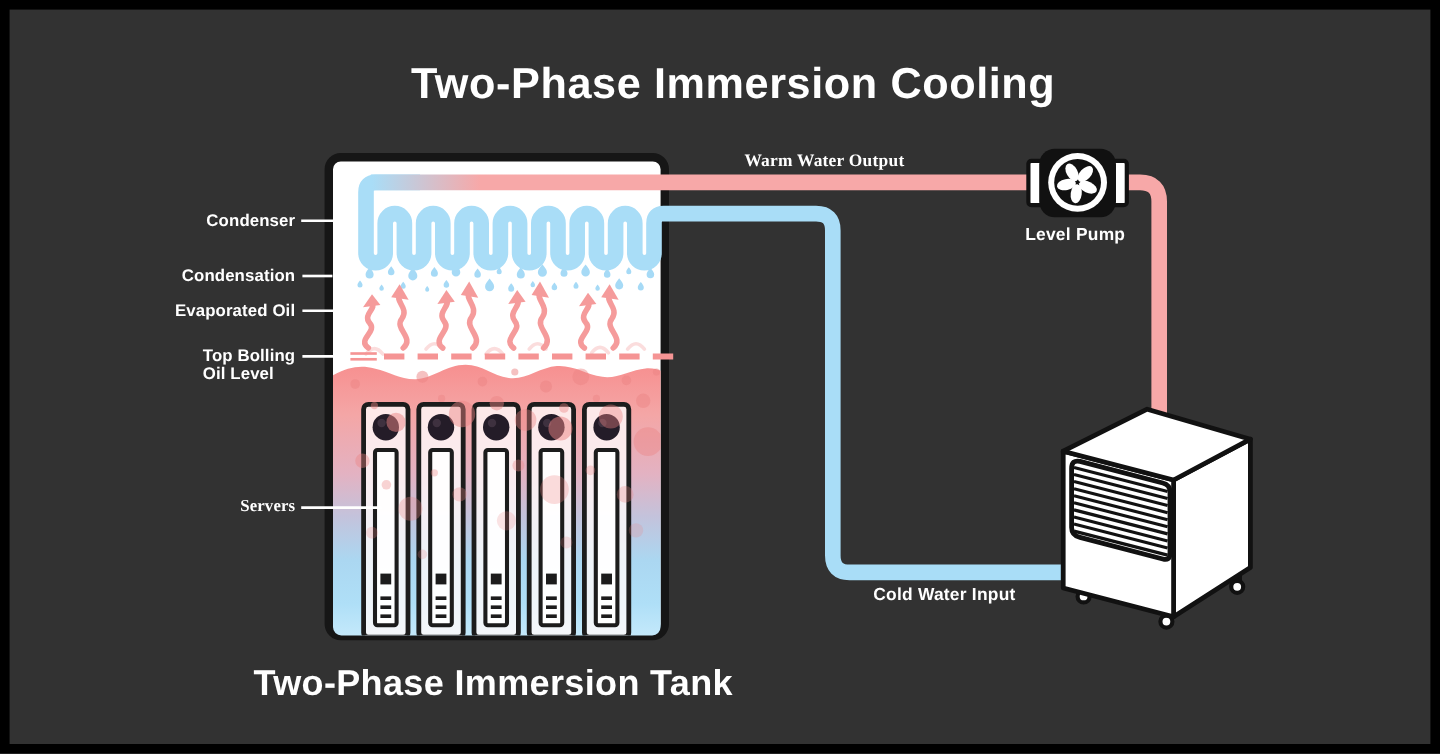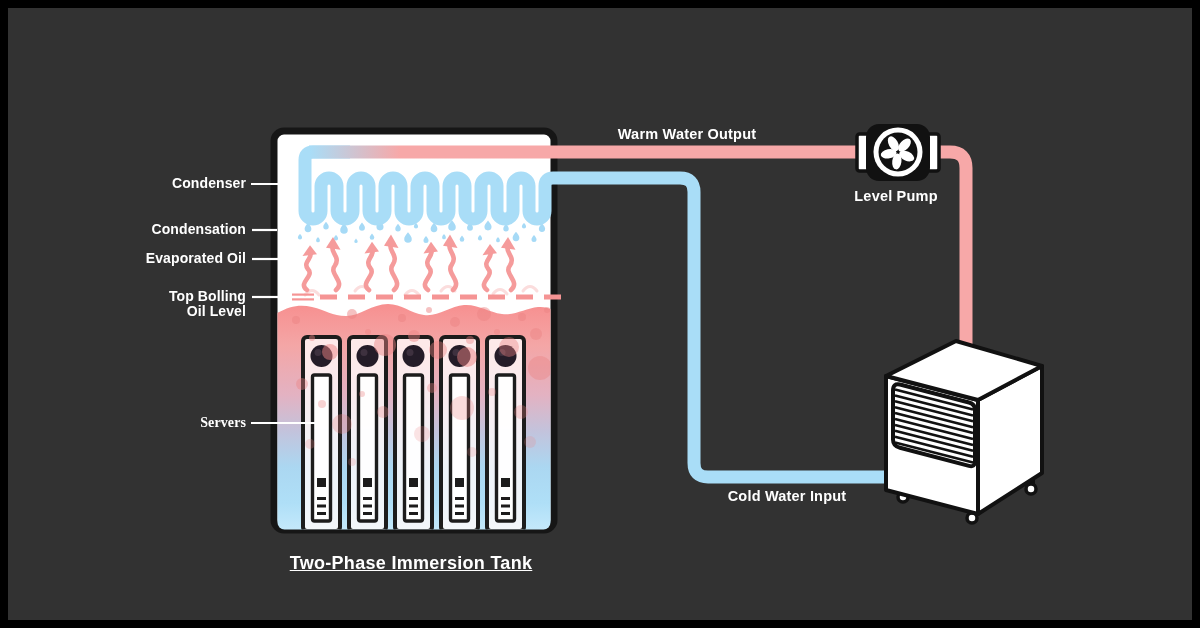--- a/index.html
+++ b/index.html
@@ -5,23 +5,23 @@
   html,body{margin:0;padding:0;background:#222;}
   .canvas{
     position:relative;width:1200px;height:628px;overflow:hidden;
     background:var(--c-background,#323232);
     font-family:"Liberation Sans",sans-serif;color:#fff;
   }
   .frame{position:absolute;inset:0;border:8px solid var(--c-frame,#000);box-sizing:border-box;pointer-events:none;z-index:6;}
   .fig{position:absolute;inset:0;z-index:1;}
   .txt{position:absolute;z-index:3;font-weight:bold;color:var(--c-text,#fff);white-space:pre-line;}
   .title{font-size:36px;letter-spacing:.5px;transform:translateX(-50%);}
-  .caption{font-size:18px;letter-spacing:.3px;transform:translateX(-50%);white-space:nowrap;text-decoration:underline;}
+  .caption{font-size:30px;letter-spacing:.3px;transform:translateX(-50%);white-space:nowrap;}
   .pipe-label{font-size:14.5px;letter-spacing:.2px;transform:translateX(-50%);white-space:nowrap;}
-  .side-label{font-size:14px;line-height:15px;text-align:right;letter-spacing:.1px;}
+  .side-label{font-size:14px;line-height:15px;letter-spacing:.1px;}
 </style>
 </head>
 <body>
 
 <div class="canvas">
 
   <svg class="fig" viewBox="0 0 1200 628">
     <defs>
       <linearGradient id="gWarm" gradientUnits="userSpaceOnUse" x1="310" y1="0" x2="400" y2="0">
         <stop offset="0" style="stop-color:var(--c-pipe_cold)"></stop>
@@ -269,28 +269,29 @@
             <line x1="895" y1="424.9" x2="973" y2="444.9"></line>
             <line x1="895" y1="430.8" x2="973" y2="450.8"></line>
             <line x1="895" y1="436.7" x2="973" y2="456.7"></line>
             <line x1="895" y1="442.6" x2="973" y2="462.6"></line>
             <line x1="895" y1="448.5" x2="973" y2="468.5"></line>
           </g>
       </g>
     </g>
   </svg>
 
+  <div class="txt title" style="left:611px;top:49px;">Two-Phase Immersion Cooling</div>
 
   <div class="txt side-label" style="right:954px;top:176px;">Condenser</div>
   <div class="txt side-label" style="right:954px;top:222px;">Condensation</div>
   <div class="txt side-label" style="right:954px;top:251px;">Evaporated Oil</div>
   <div class="txt side-label" style="right:954px;top:289px;">Top Bolling
 Oil Level</div>
   <div class="txt side-label" style="right:954px;top:415px;font-family:Liberation Serif, serif;">Servers</div>
 
-  <div class="txt pipe-label" style="left:687px;top:126px;">Warm Water Output</div>
+  <div class="txt pipe-label" style="left:687px;top:126px;font-family:Liberation Serif, serif;">Warm Water Output</div>
   <div class="txt pipe-label" style="left:787px;top:488px;">Cold Water Input</div>
   <div class="txt pipe-label" style="left:896px;top:188px;">Level Pump</div>
 
   <div class="txt caption" style="left:411px;top:553px;">Two-Phase Immersion Tank</div>
 
   <div class="frame"></div>
 </div>
 
 </body></html>

